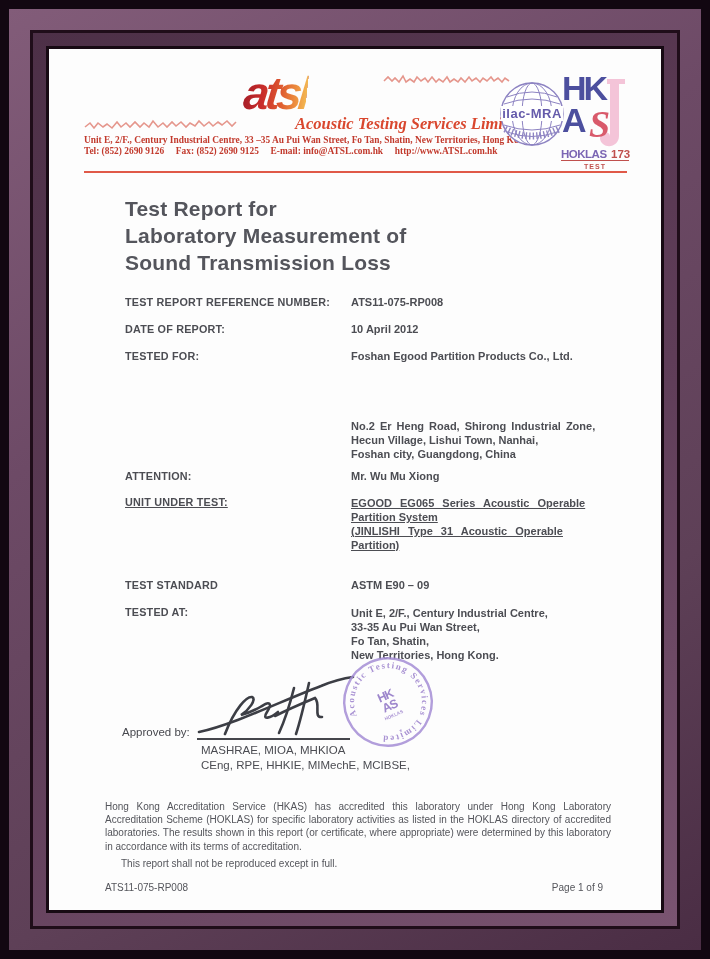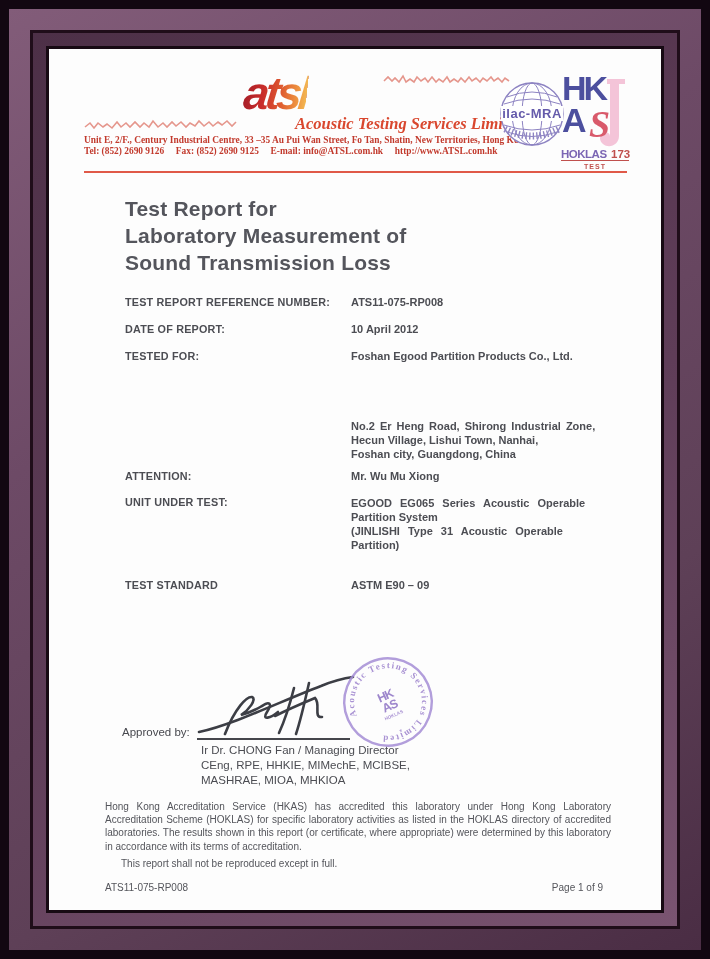--- a/index.html
+++ b/index.html
@@ -64,21 +64,21 @@
 
   
   .fields { position:absolute; left:76px; top:247px; width:500px; color:#4c4d53; }
   .field-row { display:flex; margin-bottom:14px; }
   .field-label { width:226px; flex:none; font:bold 10.8px/13px "Liberation Sans", sans-serif; letter-spacing:0.2px; }
   .field-value { width:272px; font:bold 11px/13px "Liberation Sans", sans-serif; }
   .field-value div { line-height:14px; }
   .row-testedfor { margin-bottom:12px; }
   .row-addr { margin-bottom:9px; }
   .row-attention { margin-bottom:13px; }
-  .row-uut { margin-bottom:27px; }
+  .row-uut { margin-bottom:27px;text-decoration:underline; }
   .row-uut .field-value div:nth-child(1),
   .row-uut .field-value div:nth-child(3) { word-spacing:5px; }
   .row-addr .field-value div:nth-child(1) { word-spacing:2px;margin-top:44px; }
 
   
   .approved-label { position:absolute; left:73px; top:676px; font:11.5px/14px "Liberation Sans", sans-serif; color:#47484e; }
   .sig-svg { position:absolute; left:146px; top:625px; }
   .sig-line { position:absolute; left:148px; top:689px; width:153px; border-top:2px solid#45464c; }
   .approver { position:absolute; left:152px; top:694px; color:#4b4c52; }
   .approver div { font:11.5px/15px "Liberation Sans", sans-serif; }
@@ -179,40 +179,48 @@
           <div class="field-value">
                     <div>EGOOD EG065 Series Acoustic Operable</div>
                     <div>Partition System</div>
                     <div>(JINLISHI Type 31 Acoustic Operable</div>
                     <div>Partition)</div>
                   </div>
         </div>
         <div class="field-row">
           <div class="field-label">TEST STANDARD</div>
           <div class="field-value">ASTM E90 – 09</div>
+        </div>
+        <div class="field-row">
+          <div class="field-label">TESTED AT:</div>
+          <div class="field-value">
+                    <div>Unit E, 2/F., Century Industrial Centre,</div>
+                    <div>33-35 Au Pui Wan Street,</div>
+                    <div>Fo Tan, Shatin,</div>
+                    <div>New Territories, Hong Kong.</div>
+                  </div>
         </div>
       </div>
 
       <div class="approved-label">Approved by:</div>
 
       <svg class="sig-svg" width="162" height="66" viewBox="0 0 162 66">
         <g fill="none" stroke="#3c3e45" stroke-width="2.6" stroke-linecap="round">
           <path d="M4,58 C40,50 84,28 126,12 C138,7 150,4 158,3"></path>
           <path d="M30,60 C40,34 52,22 57,23 C62,25 54,36 46,41 C54,39 62,35 67,32"></path>
           <path d="M67,32 C74,27 78,29 72,38 C66,47 76,44 83,38"></path>
           <path d="M99,14 C95,30 89,48 84,59"></path>
           <path d="M114,9 C110,27 106,45 101,60"></path>
           <path d="M80,42 C94,35 108,29 120,24 C126,30 118,44 127,43"></path>
         </g>
       </svg>
       <div class="sig-line"></div>
       <div class="approver">
-                <div>Ir Dr. CHONG Fan / Managing Director</div>
+                <div>MASHRAE, MIOA, MHKIOA</div>
                 <div>CEng, RPE, HHKIE, MIMechE, MCIBSE,</div>
-                <div>MASHRAE, MIOA, MHKIOA</div>
               </div>
 
       <svg class="stamp" width="94" height="94" viewBox="0 0 100 100">
         <circle cx="50" cy="50" r="46.5" fill="none" stroke="#a58ed6" stroke-width="2.6"></circle>
         <defs>
           <path id="stampTextPath" d="M 50,50 m -36,0 a 36,36 0 1,1 72,0 a 36,36 0 1,1 -72,0"></path>
         </defs>
         <text font-family="Liberation Serif, serif" font-size="9.6" font-weight="bold" fill="#9b80cc" letter-spacing="1.6">
           <textPath href="#stampTextPath">Acoustic Testing Services Limited</textPath>
         </text>

